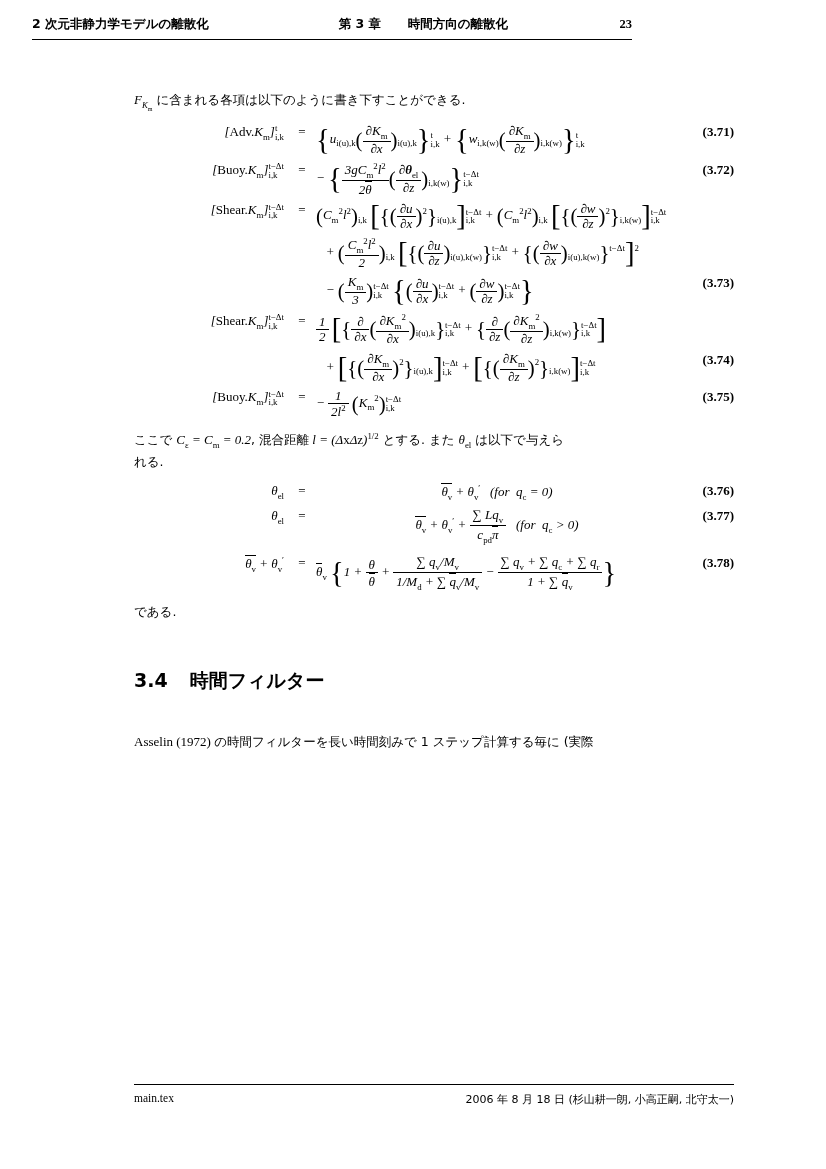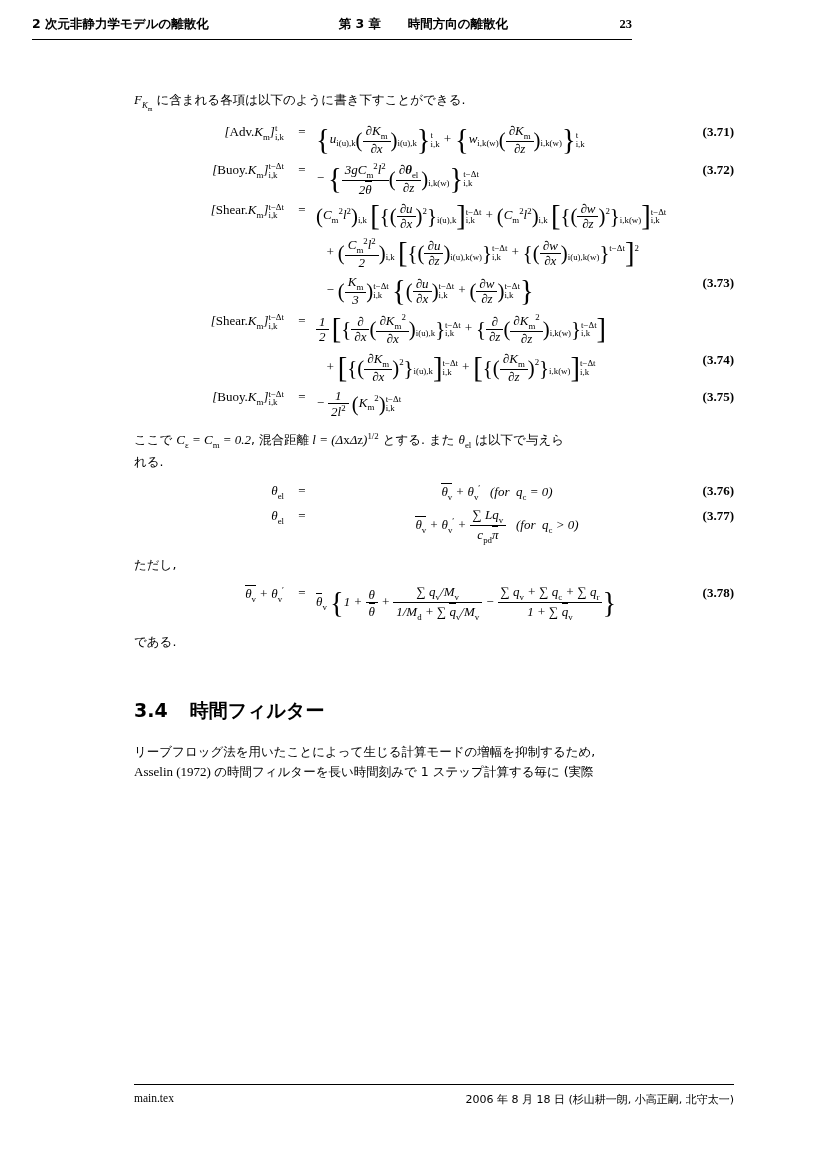--- a/index.html
+++ b/index.html
@@ -225,21 +225,20 @@
         <span class="eq up">=</span>
         <span class="rhs math cen">
           <span class="ovl">θ<sub>v</sub></span> + θ<sub>v</sub><sup>′</sup> +
           <span class="stack"><span class="num">∑ Lq<sub>v</sub></span><span class="den">c<sub>pd</sub><span class="ovl">π</span></span></span>
           &nbsp;&nbsp;(<span class="math">for</span>&nbsp;&nbsp;q<sub>c</sub> &gt; 0)
         </span>
         <span class="tag">(3.77)</span>
       </div>
     </div>
 
-    <div class="para tight jp">ただし,</div>
 
     <div class="eqblock">
       <div class="eqrow">
         <span class="lhs math">
           <span class="ovl">θ<sub>v</sub></span> + θ<sub>v</sub><sup>′</sup>
         </span>
         <span class="eq up">=</span>
         <span class="rhs math">
           <span class="ovl">θ</span><sub>v</sub>
           <span class="bigger">{</span>1 + <span class="stack"><span class="num">θ</span><span class="den"><span class="ovl">θ</span></span></span>
@@ -250,21 +249,21 @@
       </div>
     </div>
 
     <div class="para tight jp">である.</div>
 
     <div class="section">
       <span class="num">3.4</span><span>時間フィルター</span>
     </div>
 
     <div class="para">
-      <span class="jp">リーブフロッグ法を用いたことによって生じる計算モードの増幅を抑制するため,</span><br>
+      <br>
       <span>Asselin (1972) </span><span class="jp">の時間フィルターを長い時間刻みで 1 ステップ計算する毎に (実際</span>
     </div>
 
   </div>
 
   <div class="footer">
     <span class="fl">main.tex</span>
     <span class="fr">2006 年 8 月 18 日 (杉山耕一朗, 小高正嗣, 北守太一)</span>
   </div>
 

